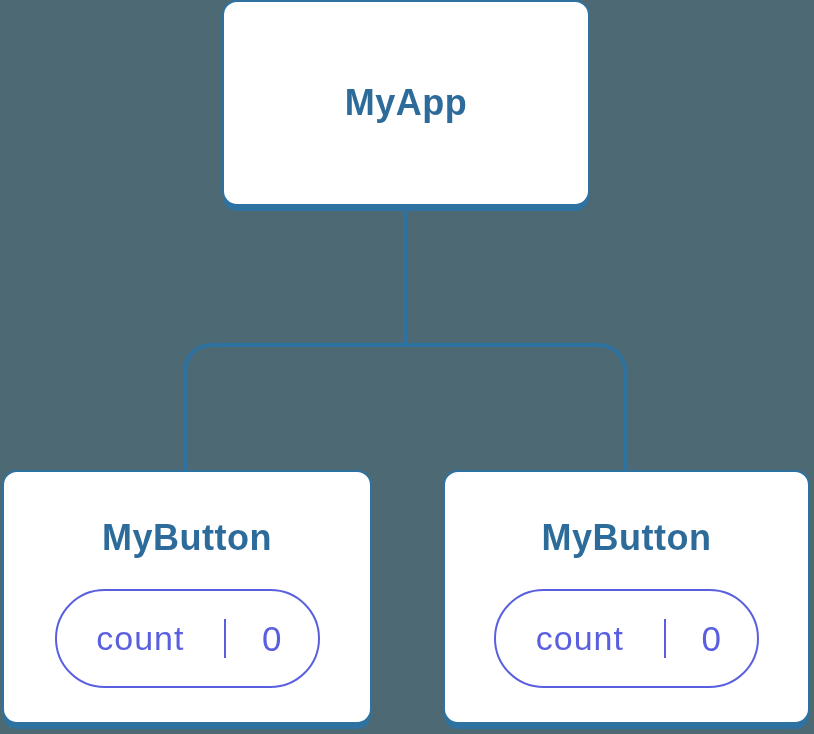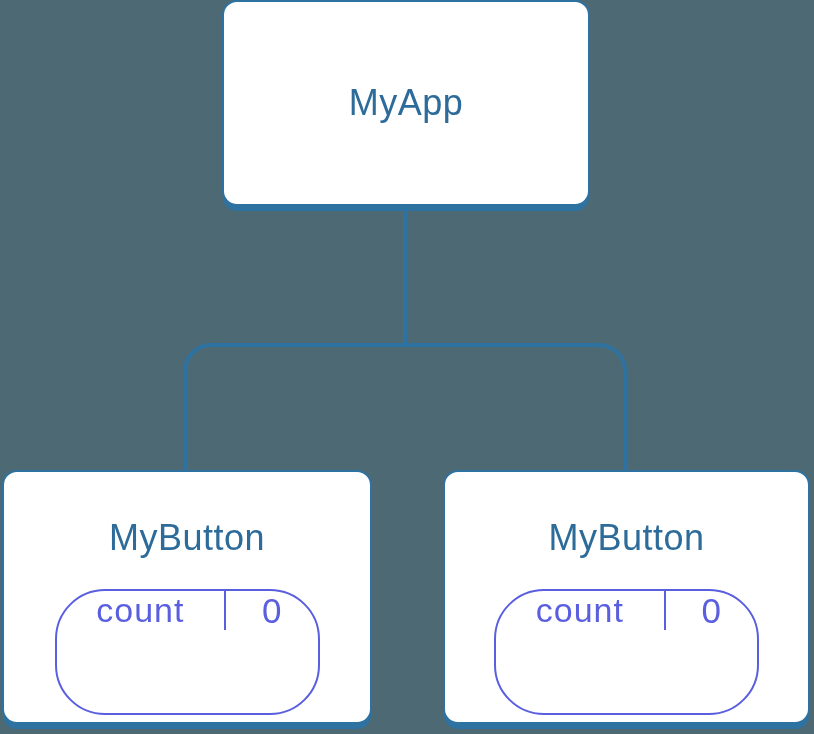--- a/index.html
+++ b/index.html
@@ -70,39 +70,39 @@
   }
   .card.child-right {
     left: 443px;
     top: 470px;
     width: 367px;
     height: 254px;
   }
   .component-title {
     color: var(--title);
     font-size: 36px;
-    font-weight: 400;
+    font-weight: 700;
     letter-spacing: 0.5px;
     line-height: 1.2;
     white-space: nowrap;
   }
   .card.child-left .component-title,
   .card.child-right .component-title {
     margin-top: 44px;
   }
   
   .pill {
     margin-top: 30px;
     width: 265px;
-    height: 126px;
+    height: 99px;
     border: 2px solid var(--purple);
     border-radius: 50px;
     background: var(--card-bg);
     display: flex;
-    align-items: flex-start;
+    align-items: center;
     overflow: hidden;
   }
   .pill-key {
     width: 65%;
     border-right: 2px solid var(--purple);
     display: flex;
     align-items: center;
     justify-content: center;
     color: var(--purple);
     font-size: 34px;

